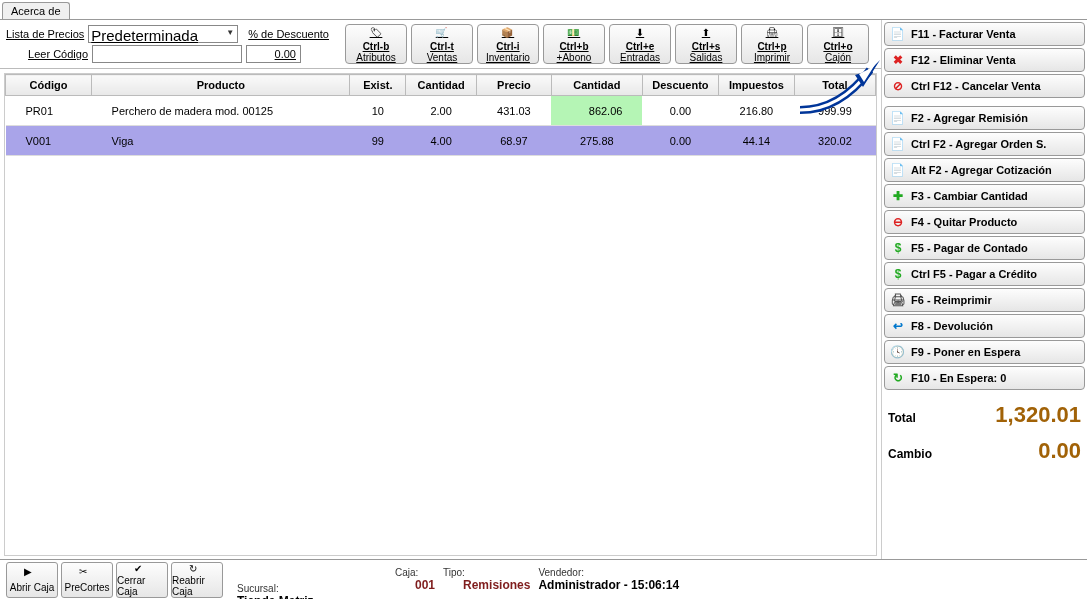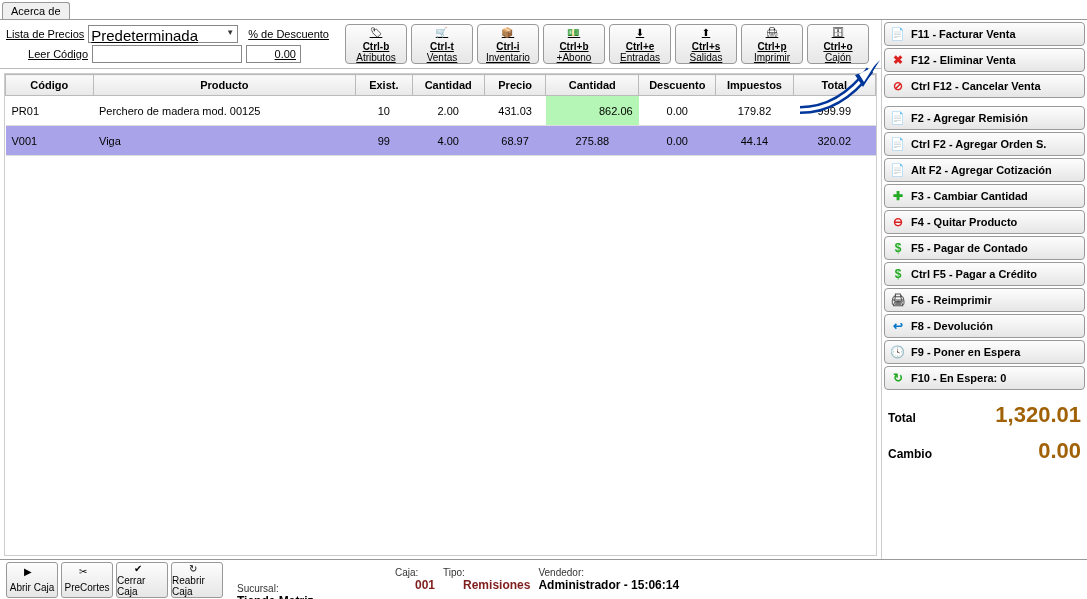--- a/index.html
+++ b/index.html
@@ -31,21 +31,21 @@
 .toolbtn .ico { width: 16px; height: 16px; margin-bottom: 1px; display:inline-flex; align-items:center; justify-content:center; }
 
 
 .main { display: flex; height: 540px; }
 .left { flex: 1; display: flex; flex-direction: column; border-right: 1px solid #ccc; }
 .right { width: 205px; padding: 2px; display: flex; flex-direction: column; }
 
 
 .tbl { width: 100%; border-collapse: collapse; }
 .tbl th { background: linear-gradient(#fafafa,#e8e8e8); border: 1px solid #bbb; font-weight: bold; font-size: 11px; padding: 4px 6px; }
-.tbl td { border-bottom: 1px solid #ddd; padding: 3px 6px; font-size: 11px; height: 30px; }
+.tbl td { border-bottom: 1px solid #ddd; padding: 3px 20px; font-size: 11px; height: 30px; }
 .tbl td.num { text-align: center; }
 .tbl tr.even td { background: #a9a4e9; }
 .tbl td.hl { background: #b5f5b5 !important; text-align:right; }
 .tblwrap { flex:1; overflow:auto; border:1px solid #ccc; margin:4px; }
 
 
 .rbtn { border: 1px solid #999; background: linear-gradient(#fdfdfd,#e6e6e6); border-radius: 4px; height: 24px; margin-bottom: 2px; display: flex; align-items: center; padding: 0 6px; cursor: pointer; font-size: 11px; font-weight: bold; gap: 6px; }
 .rbtn .ico { width: 14px; height: 14px; display:inline-flex; align-items:center; justify-content:center; font-size:12px; }
 .rpanel-gap { height: 6px; }
 .totalrow { display:flex; justify-content:space-between; align-items:baseline; margin-top:10px; padding:0 4px;}
@@ -151,21 +151,21 @@
           </thead>
         <tbody id="tbody">
             <tr>
               <td>PR01</td>
               <td>Perchero de madera mod. 00125</td>
               <td class="num">10</td>
               <td class="num">2.00</td>
               <td class="num">431.03</td>
               <td class="num hl">862.06</td>
               <td class="num">0.00</td>
-              <td class="num">179.82</td>
+              <td class="num">216.80</td>
               <td class="num">999.99</td>
             </tr>
             <tr class="even">
               <td>V001</td>
               <td>Viga</td>
               <td class="num">99</td>
               <td class="num">4.00</td>
               <td class="num">68.97</td>
               <td class="num">275.88</td>
               <td class="num">0.00</td>

